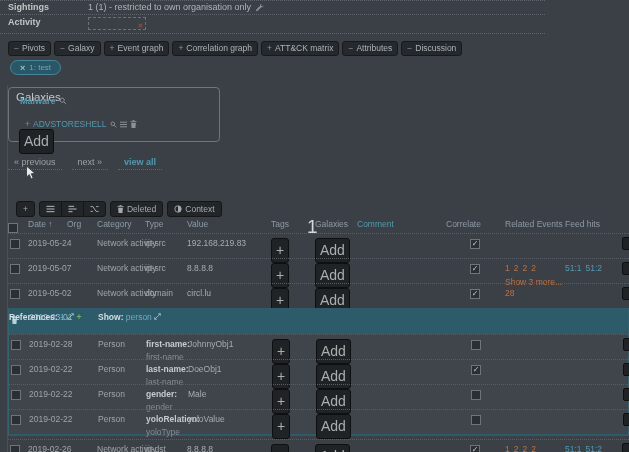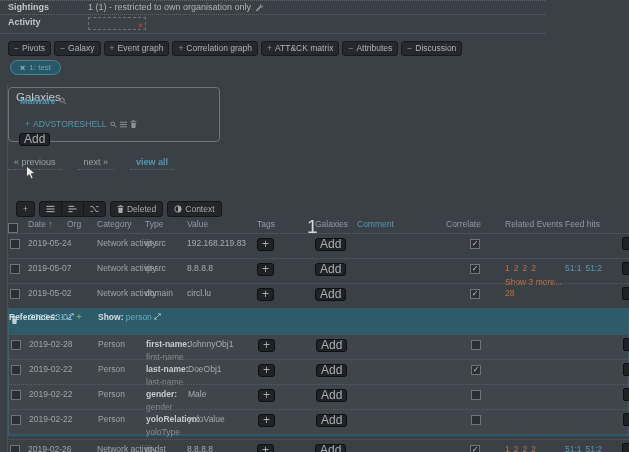--- a/index.html
+++ b/index.html
@@ -37,44 +37,44 @@
   }
   .pivot-pill .x{color:#8fc0d0;font-size:9px;font-weight:bold;}
   
   .gal-panel{position:absolute;left:8px;top:87px;width:210px;height:53px;border:1px solid #70757b;border-radius:4px;}
   .gal-title{position:absolute;left:7px;top:3px;font-size:11.5px;color:#c2c7cc;}
   .gal-type{position:absolute;left:11px;top:8px;font-size:9px;font-weight:bold;color:#4f9ab0;display:flex;align-items:center;gap:3px;}
   .gal-cluster{position:absolute;left:16px;top:31px;font-size:8.5px;color:#4f9ab0;display:flex;align-items:center;gap:3px;}
   .gal-add{position:absolute;left:10px;top:41px;}
   .mini-btn{
     background:#1f2326;border:1px solid #0e0f10;border-radius:3px;
-    color:#a9aeb2;font-size:12px;padding:1px 4px;line-height:9px;display:inline-block;
+    color:#a9aeb2;font-size:14px;padding:7px 4px;line-height:9px;display:inline-block;
   }
   .icon{display:inline-flex;align-items:center;color:#8d9297;}
   
-  .pag{position:absolute;left:8px;top:155px;display:flex;gap:16px;font-size:9px;align-items:center;}
+  .pag{position:absolute;left:8px;top:155px;display:flex;gap:10px;font-size:9px;align-items:center;}
   .pag a{padding:2px 6px;border-bottom:1px dotted #5e646b;text-decoration:none;}
   .pag .grey{color:#9aa0a5;}
   .pag .teal{color:#4f9ab0;font-weight:bold;}
   
   .toolbar{position:absolute;left:16px;top:201px;display:flex;gap:4px;align-items:stretch;}
   .tb{background:#222629;border:1px solid #141618;border-radius:3px;color:#a6abb0;
       font-size:8.5px;padding:2px 6px;display:inline-flex;align-items:center;gap:3px;line-height:10px;}
   .tb-group{display:inline-flex;}
   .tb-group .tb{border-radius:0;margin-left:-1px;}
   .tb-group .tb:first-child{border-radius:3px 0 0 3px;margin-left:0;}
   .tb-group .tb:last-child{border-radius:0 3px 3px 0;}
   .caret{font-size:7px;color:#8d9297;}
   
   .table{position:absolute;left:8px;top:218px;width:621px;}
   .thead{position:relative;height:15px;font-size:8.5px;color:#8e9aa6;}
   .thead .cell{position:absolute;top:1px;white-space:nowrap;}
   .cell{position:absolute;white-space:nowrap;}
   .c-date{left:20px;} .c-org{left:59px;} .c-cat{left:89px;} .c-type{left:137px;}
-  .c-val{left:179px;} .c-tags{left:249px;} .c-gal{left:307px;} .c-com{left:349px;}
+  .c-val{left:179px;} .c-tags{left:263px;} .c-gal{left:307px;} .c-com{left:349px;}
   .c-cor{left:462px;} .c-cor-h{left:438px;} .c-rel{left:497px;} .c-feed{left:557px;}
   .c-cb{left:2px;}
   .row{position:relative;height:24px;border-top:1px dotted #575d64;font-size:8.5px;color:#9fa4a9;}
   .row .cell{top:4px;}
   .row .c-val{color:#a7acb1;}
   .cb{width:8px;height:8px;background:#2b2f33;border:1px solid #6f747a;position:absolute;top:5px;font-size:8px;line-height:8px;text-align:center;color:#c2c7cb;}
   .cb.checked::after{content:"\2713";}
   .type-main{font-weight:bold;color:#c6cbd0;}
   .type-sub{position:absolute;top:13px;left:0;color:#878c91;font-weight:normal;}
   .rel-link{color:#bf7140;margin-right:4px;}

